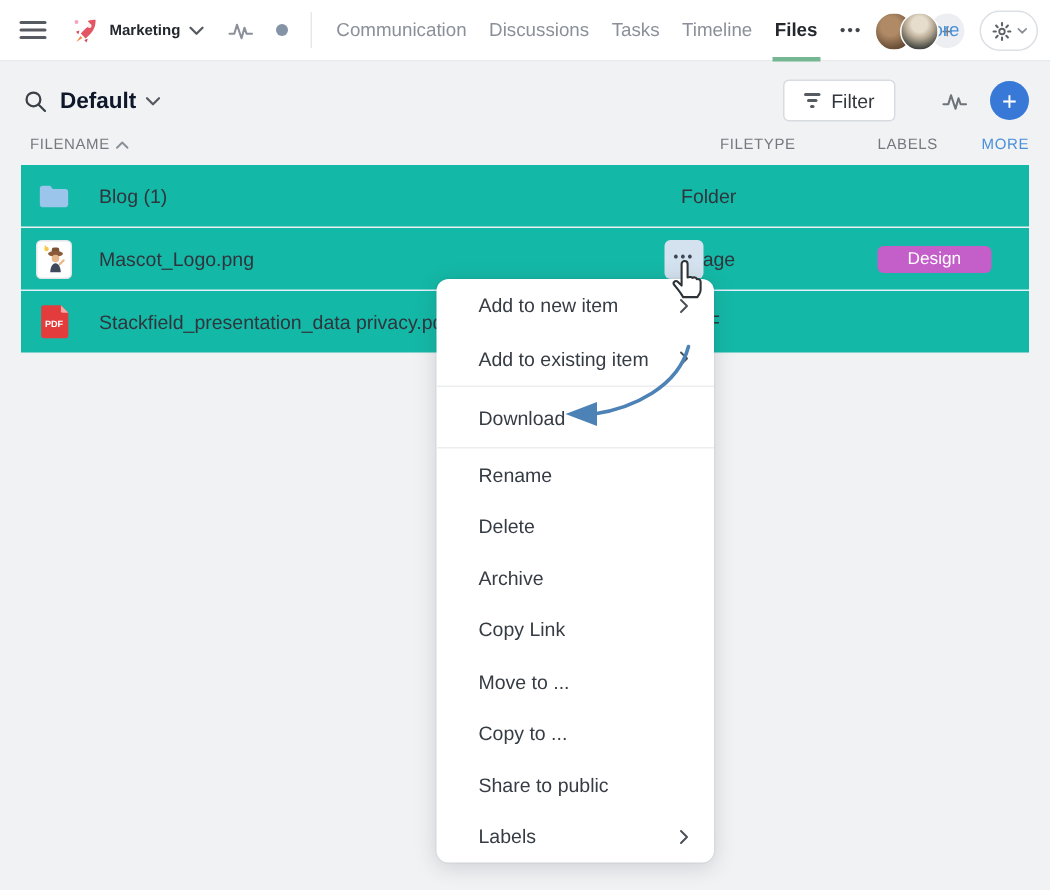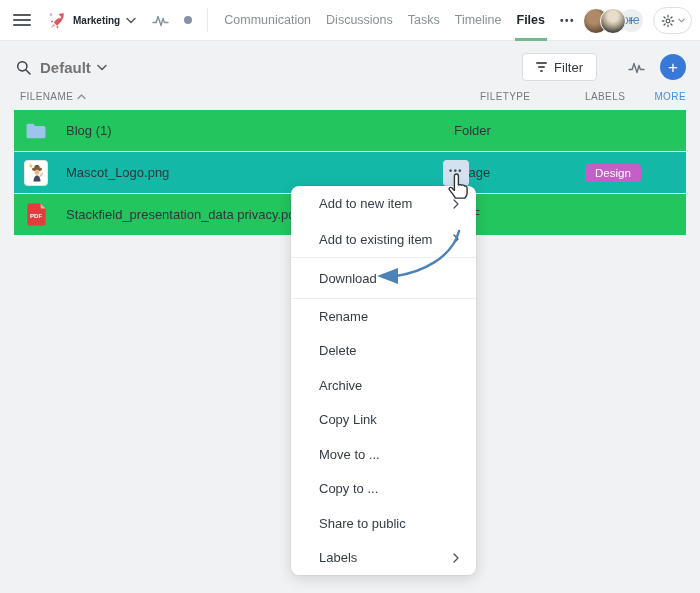--- a/index.html
+++ b/index.html
@@ -39,49 +39,49 @@
   .avatar { width:26px; height:26px; border-radius:50%; border:1px solid #fff; cursor:pointer; }
   .avatar-1 { background: radial-gradient(circle at 40% 35%, #b08a66 0 30%, #6b4f38 70%, #473425 100%); }
   .avatar-2 { margin-left:-9px; background: radial-gradient(circle at 50% 30%, #e6ddcc 0 25%, #b9ac97 45%, #3c413c 80%); }
   .avatar-add { width:23px; height:23px; margin-left:-6px; border-radius:50%; background:#eceef1; color:#6b7683;
     display:flex; align-items:center; justify-content:center; font-size:13px; cursor:pointer; z-index:-1; position:relative; }
   .settings-btn { margin-left:10px; width:39px; height:27px; border:1px solid #dcdfe3; border-radius:14px; background:#fff;
     display:flex; align-items:center; justify-content:center; gap:3px; cursor:pointer; }
 
   
   .toolbar-left { position:absolute; left:16px; top:53px; height:28px; display:flex; align-items:center; cursor:pointer; }
-  .view-name { margin-left:9px; font-size:15px; font-weight:bold; color:#737373; }
+  .view-name { margin-left:9px; font-size:15px; font-weight:bold; color:#0f172a; }
   .toolbar-right { position:absolute; right:14px; top:53px; height:28px; display:flex; align-items:center; gap:15px; }
   .filter-btn { height:28px; padding:0 13px; background:#fff; border:1px solid #d8dbe0; border-radius:4px;
     display:flex; align-items:center; gap:7px; font-size:13px; color:#33383e; cursor:pointer; }
   .filter-icon { display:flex; flex-direction:column; gap:2.5px; align-items:center; }
   .filter-icon span { display:block; height:1.5px; background:#565b61; border-radius:1px; }
   .fi1{width:11px;} .fi2{width:7px;} .fi3{width:3px;}
   .add-btn { width:26px; height:26px; border-radius:50%; background:#3879d7; color:#fff; border:none;
     display:flex; align-items:center; justify-content:center; font-size:17px; line-height:1; cursor:pointer; }
 
   
   .col-headers { position:absolute; left:14px; right:14px; top:91px; height:13px; font-size:10px;
     color:#74797f; letter-spacing:0.4px; }
   .ch { position:absolute; top:0; display:flex; align-items:center; gap:4px; cursor:pointer; white-space:nowrap; }
   .ch-filename { left:6px; }
   .ch-filetype { left:466px; }
   .ch-labels { left:571px; }
   .ch-more { right:0; color:#4a90d9; }
 
   
   .file-table { position:absolute; left:14px; right:14px; top:110px; }
-  .frow { position:relative; height:42px; background:#22c55e; border-bottom:1px solid #eef0f2;
+  .frow { position:relative; height:42px; background:#14b8a6; border-bottom:1px solid #eef0f2;
     display:flex; align-items:center; cursor:pointer; }
   .frow.selected { background:#14b8a6; border-bottom-color:#e2f0fa; }
   .ficon { margin-left:10px; width:24px; display:flex; justify-content:center; }
   .fname { margin-left:18px; font-size:13px; color:#2f353c; }
   .ftype { position:absolute; left:440px; font-size:13px; color:#2f353c; }
   .badge { position:absolute; left:571px; background:#c45fc9; color:#fff; font-size:11.5px;
-    padding:3px 10px; border-radius:4px; cursor:pointer; }
+    padding:3px 20px; border-radius:4px; cursor:pointer; }
   .row-more-btn { position:absolute; left:429px; top:8px; width:26px; height:26px; background:#d3e2ee;
     border-radius:4px; display:flex; align-items:center; justify-content:center; cursor:pointer; }
   .dots { font-size:9px; letter-spacing:1.5px; color:#3d4654; font-weight:bold; line-height:1; padding-bottom:4px; }
 
   
   .menu { position:absolute; left:291px; top:186px; width:185px; background:#fff; border-radius:8px;
     box-shadow:0 3px 14px rgba(40,50,60,0.18), 0 0 0 1px rgba(40,50,60,0.04); z-index:10; overflow:hidden; }
   .menu-section.sep { border-top:1px solid #ebedef; }
   .mi { height:34.5px; display:flex; align-items:center; padding:0 17px 0 28px; font-size:13px;
     color:#363c44; cursor:pointer; }

